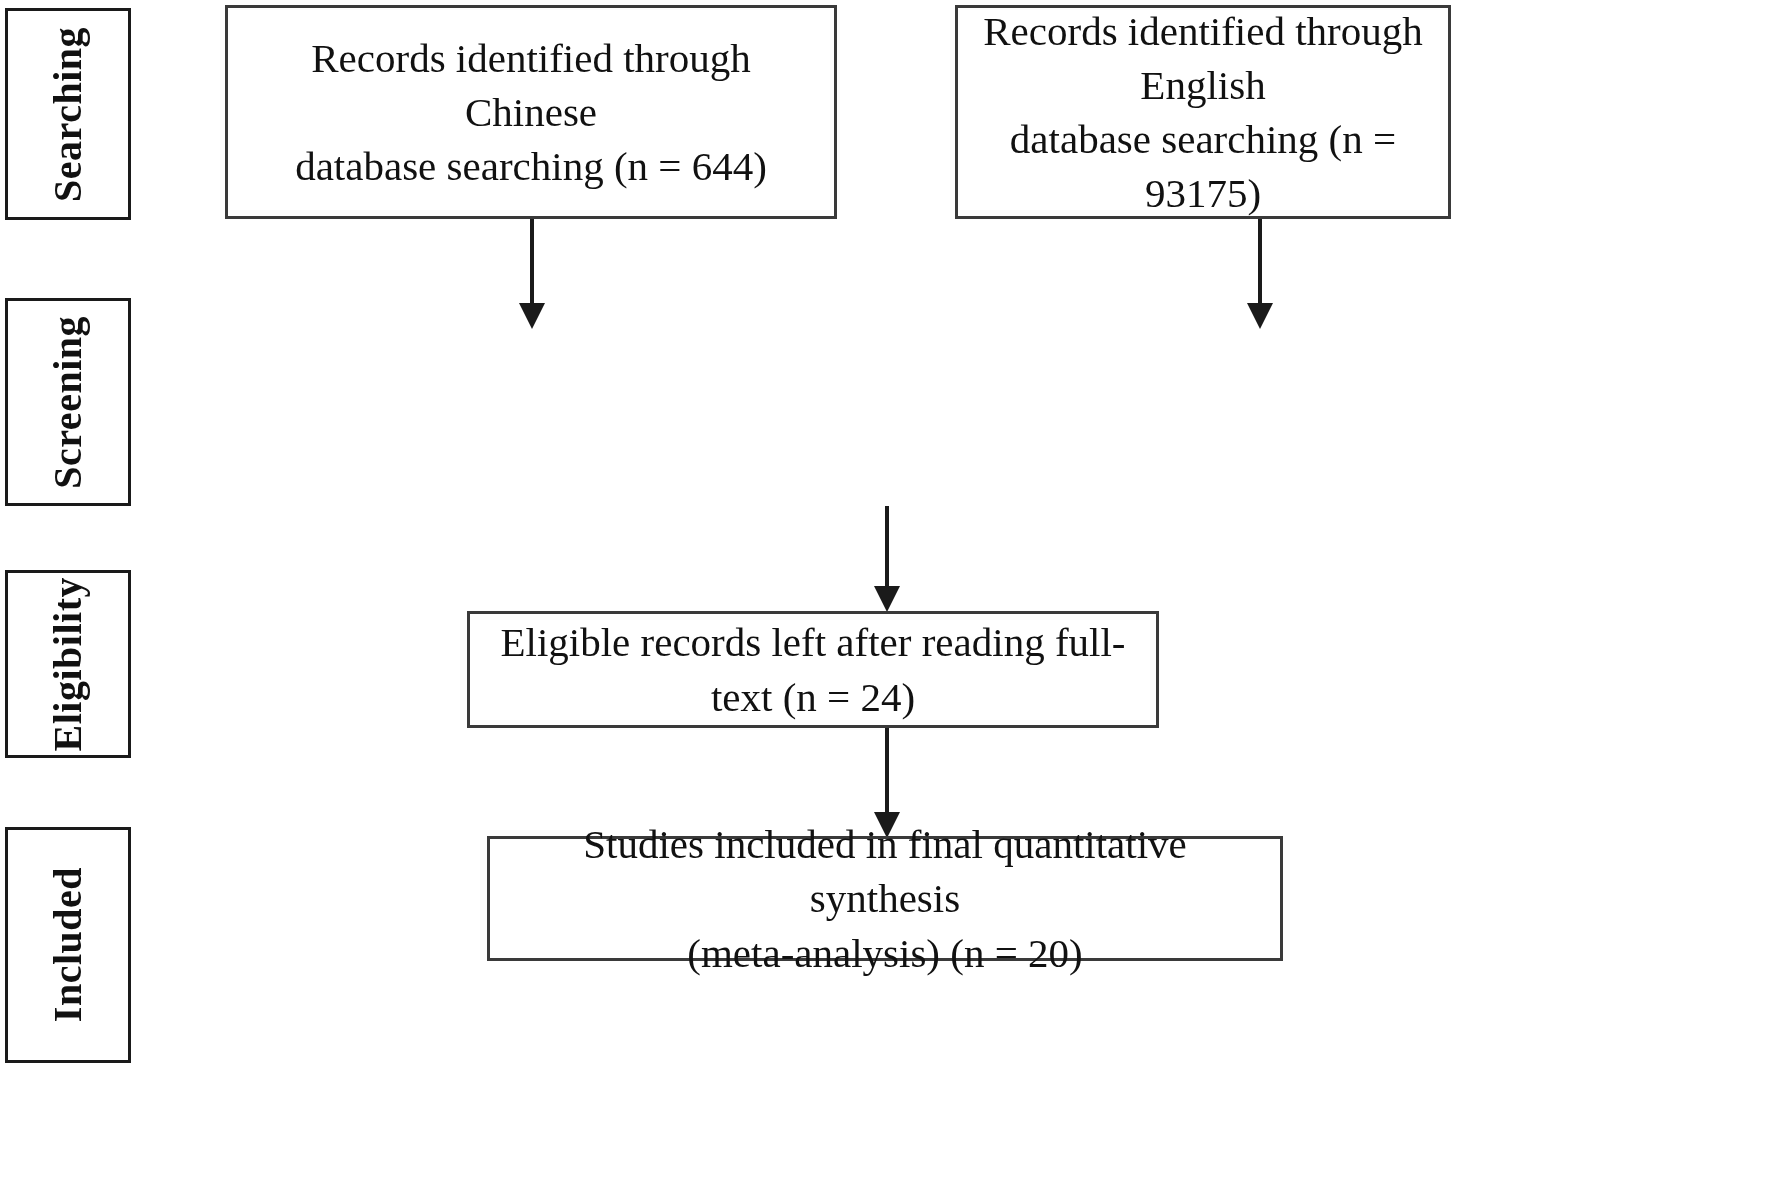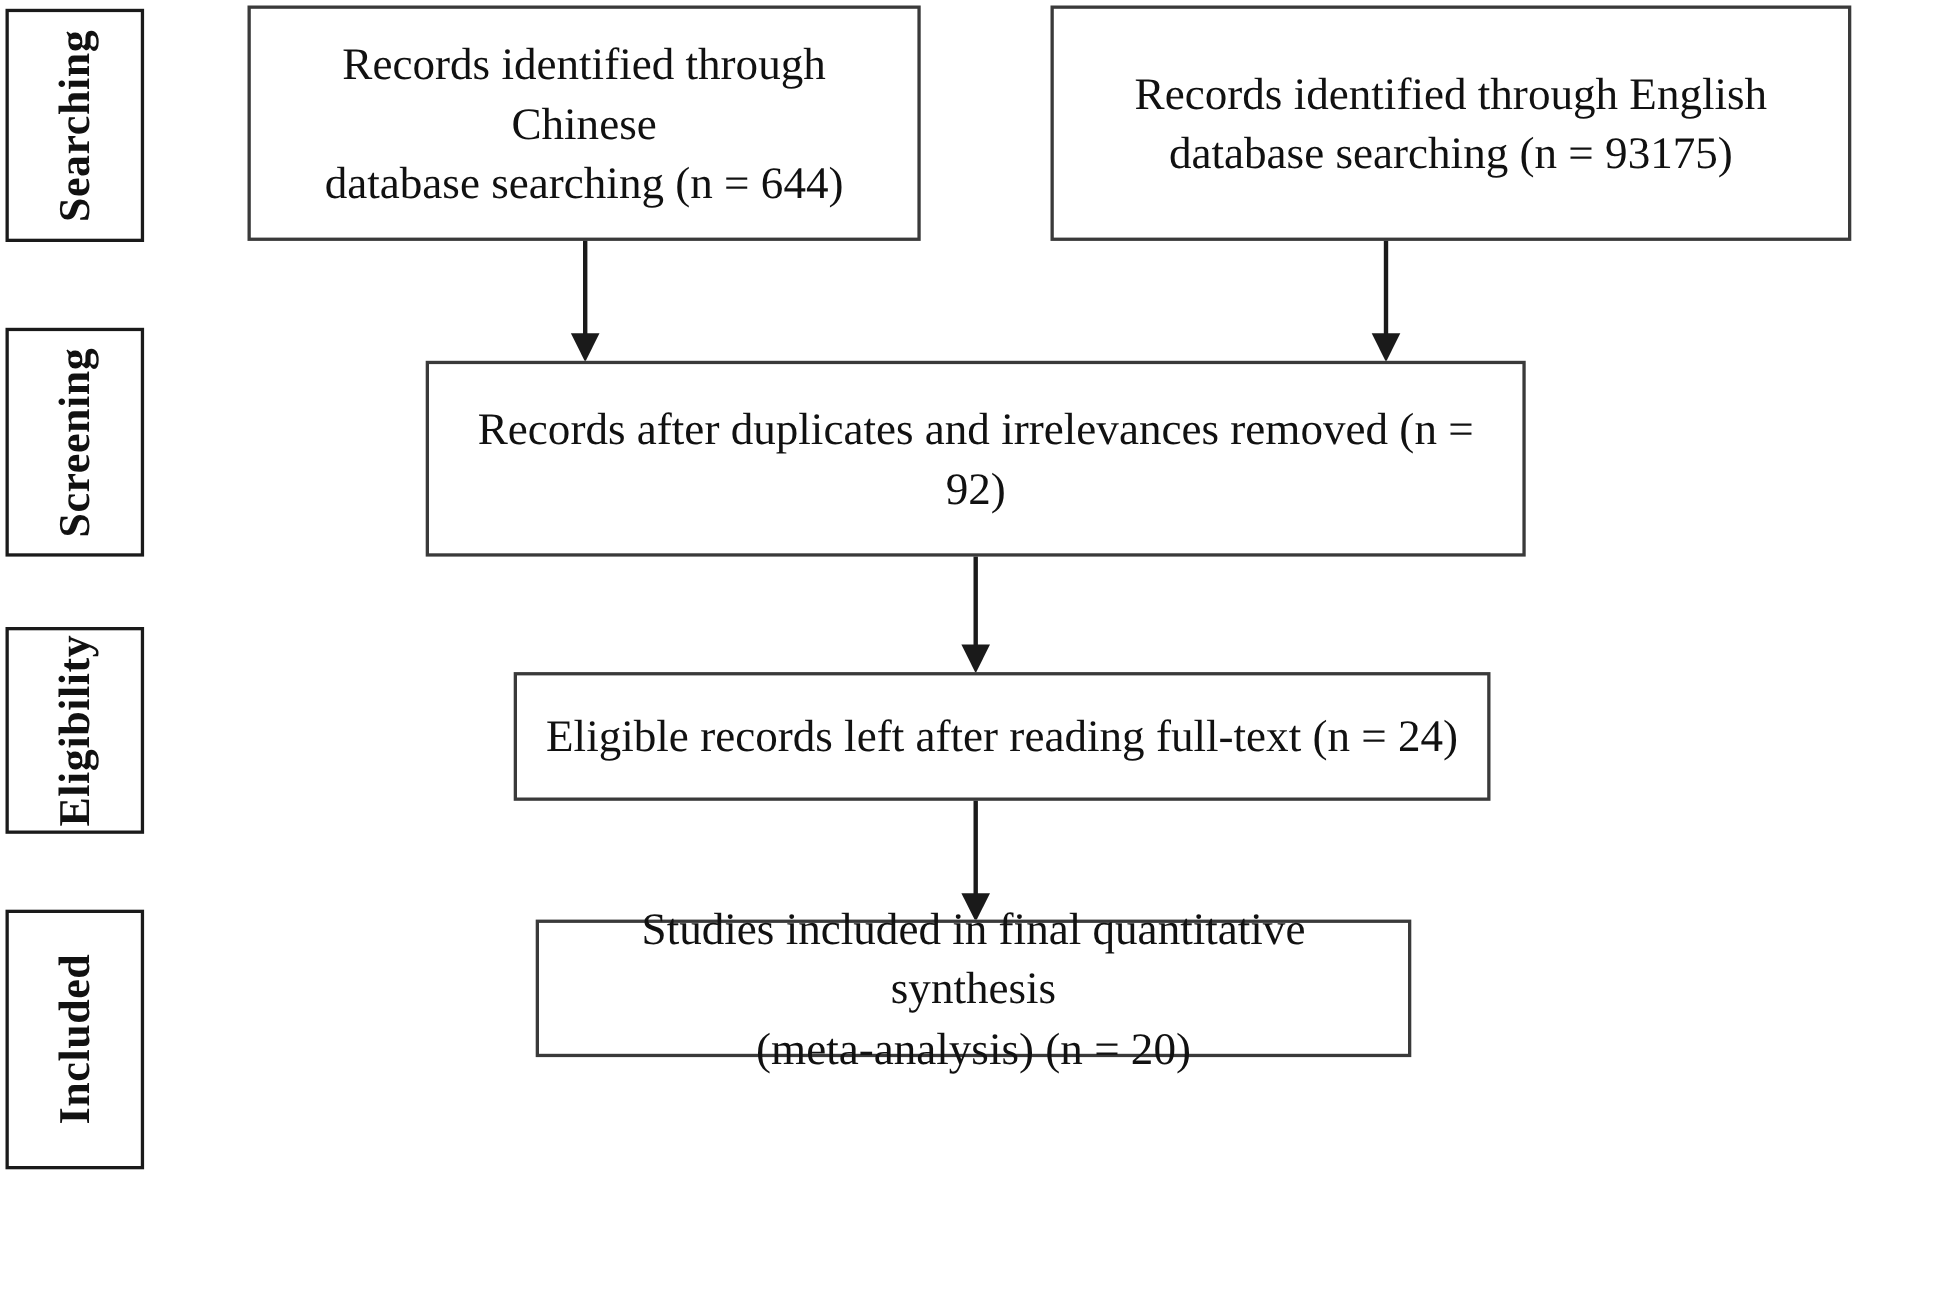--- a/index.html
+++ b/index.html
@@ -103,45 +103,42 @@
 
   <div class="stage-box" style="left:5px; top:827px; width:126px; height:236px;">
     <span class="stage-label">Included</span>
   </div>
 
   <div class="flow-box" style="left:225px; top:5px; width:612px; height:214px;">
     <span class="flow-text">Records identified through Chinese
 database searching (n = 644)</span>
   </div>
 
-  <div class="flow-box" style="left:955px; top:5px; width:728px; height:214px;">
+  <div class="flow-box" style="left:955px; top:5px; width:496px; height:214px;">
     <span class="flow-text">Records identified through English
 database searching (n = 93175)</span>
   </div>
 
   <div class="arrow" style="left:517px; top:219px; width:30px; height:110px;">
     <div class="arrow-shaft" style="height:86px;"></div>
     <div class="arrow-head"></div>
   </div>
 
   <div class="arrow" style="left:1245px; top:219px; width:30px; height:110px;">
     <div class="arrow-shaft" style="height:86px;"></div>
     <div class="arrow-head"></div>
   </div>
 
-  <div class="flow-box" style="left:387px; top:328px; width:1000px; height:178px;">
-    <span class="flow-text">Records after duplicates and irrelevances removed (n = 92)</span>
-  </div>
 
   <div class="arrow" style="left:872px; top:506px; width:30px; height:106px;">
     <div class="arrow-shaft" style="height:82px;"></div>
     <div class="arrow-head"></div>
   </div>
 
-  <div class="flow-box" style="left:467px; top:611px; width:888px; height:117px;">
+  <div class="flow-box" style="left:467px; top:611px; width:692px; height:117px;">
     <span class="flow-text">Eligible records left after reading full-text (n = 24)</span>
   </div>
 
   <div class="arrow" style="left:872px; top:728px; width:30px; height:110px;">
     <div class="arrow-shaft" style="height:86px;"></div>
     <div class="arrow-head"></div>
   </div>
 
   <div class="flow-box" style="left:487px; top:836px; width:796px; height:125px;text-align:center;">
     <span class="flow-text">Studies included in final quantitative synthesis

